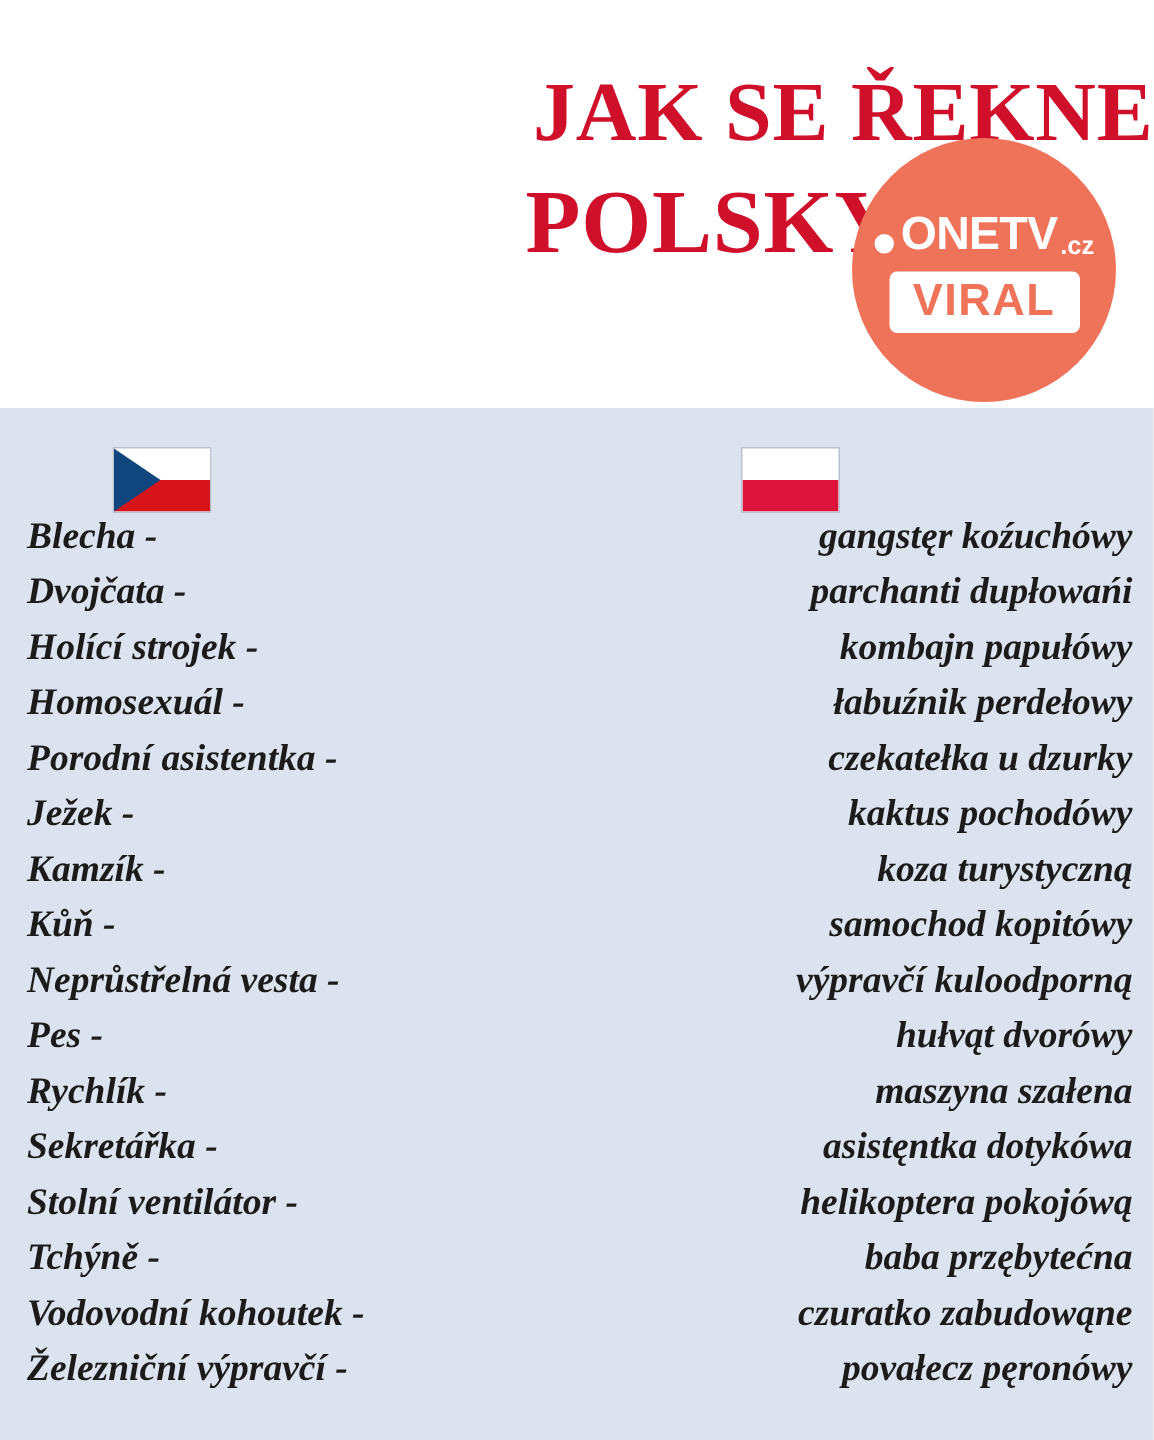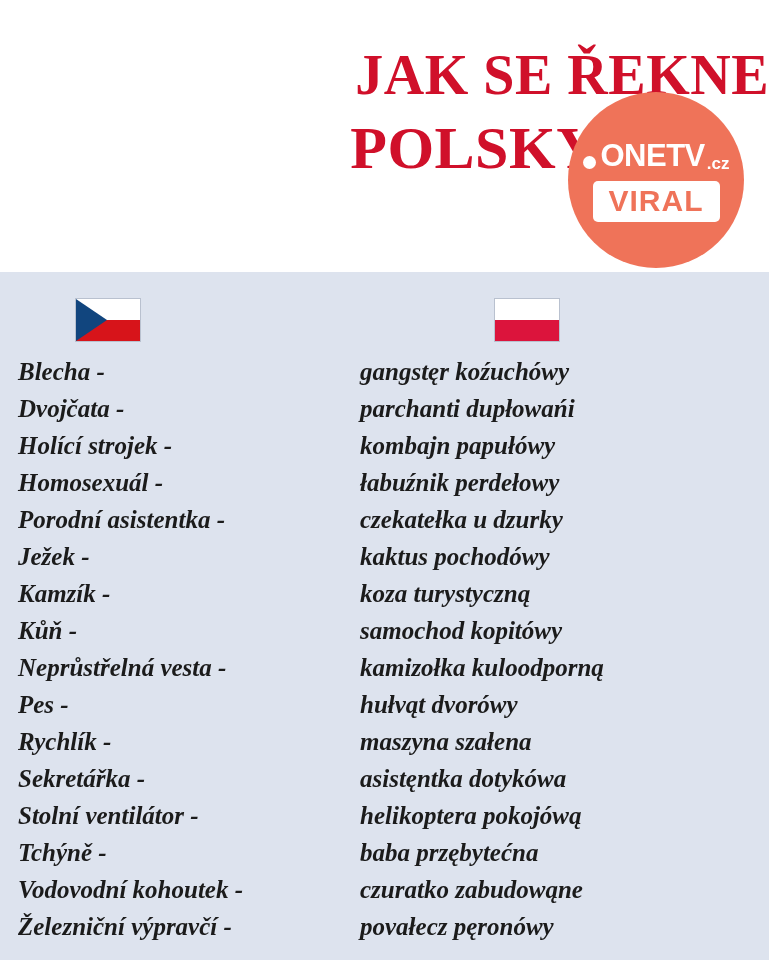--- a/index.html
+++ b/index.html
@@ -171,23 +171,22 @@
     font-family: Liberation Serif, serif;
     white-space: nowrap;
   }
   .cz {
     width: 338px;
     text-align: left;
     flex: 0 0 338px;
   }
   .pl {
     flex: 1 1 auto;
-    text-align: left;
+    text-align: right;
     padding-left: 4px;
-    margin-top: 14px;
   }
 </style>
 </head>
 <body>
 
 <div class="page">
 
   <div class="header">
     <div class="title-block">
       <span class="title-line1">JAK SE ŘEKNE</span>
@@ -243,21 +242,21 @@
       <div class="row">
         <span class="cz">Kamzík -</span>
         <span class="pl">koza turystyczną</span>
       </div>
       <div class="row">
         <span class="cz">Kůň -</span>
         <span class="pl">samochod kopitówy</span>
       </div>
       <div class="row">
         <span class="cz">Neprůstřelná vesta -</span>
-        <span class="pl">kamizołka kuloodporną</span>
+        <span class="pl">výpravčí kuloodporną</span>
       </div>
       <div class="row">
         <span class="cz">Pes -</span>
         <span class="pl">hułvąt dvorówy</span>
       </div>
       <div class="row">
         <span class="cz">Rychlík -</span>
         <span class="pl">maszyna szałena</span>
       </div>
       <div class="row">

